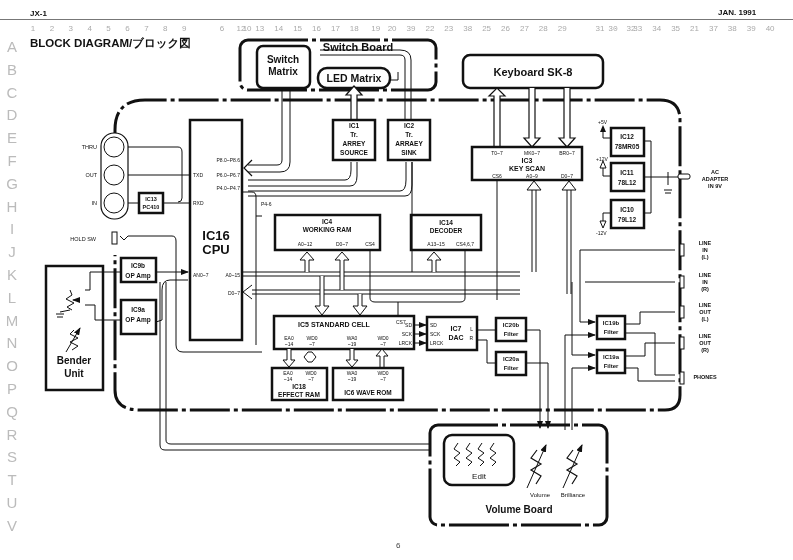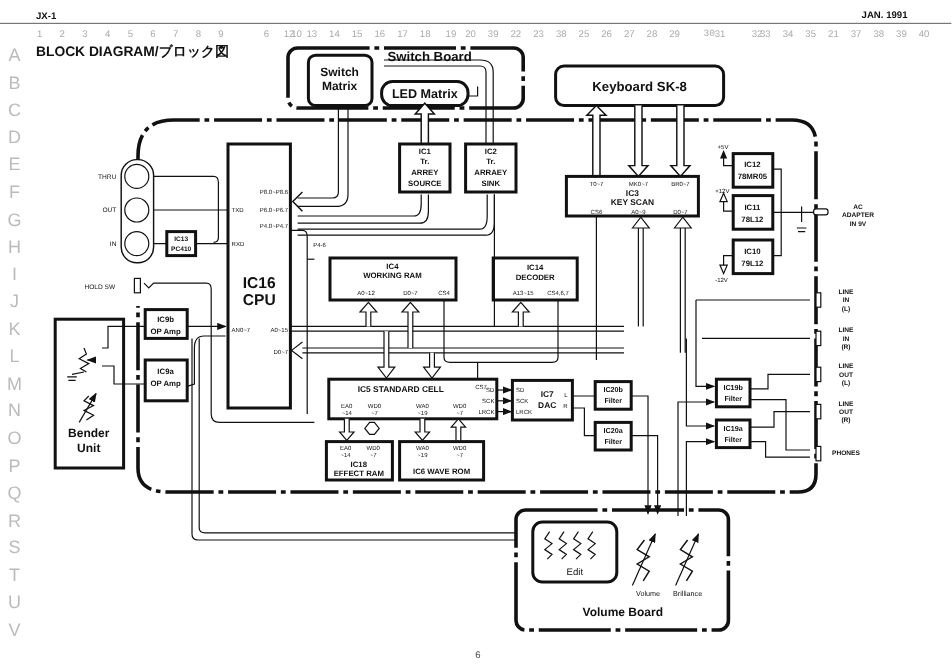--- a/index.html
+++ b/index.html
@@ -42,21 +42,21 @@
     <div class="gridn" style="left: 385.1px;">20</div>
     <div class="gridn" style="left: 404px;">39</div>
     <div class="gridn" style="left: 422.9px;">22</div>
     <div class="gridn" style="left: 441.8px;">23</div>
     <div class="gridn" style="left: 460.7px;">38</div>
     <div class="gridn" style="left: 479.6px;">25</div>
     <div class="gridn" style="left: 498.5px;">26</div>
     <div class="gridn" style="left: 517.4px;">27</div>
     <div class="gridn" style="left: 536.3px;">28</div>
     <div class="gridn" style="left: 555.2px;">29</div>
-    <div class="gridn" style="left: 584px; font-family: Liberation Mono, monospace;">30</div>
+    <div class="gridn" style="left: 606px; font-family: Liberation Mono, monospace;">30</div>
     <div class="gridn" style="left: 593px;">31</div>
     <div class="gridn" style="left: 611.9px; margin-left: 12px;">32</div>
     <div class="gridn" style="left: 630.8px;">33</div>
     <div class="gridn" style="left: 649.7px;">34</div>
     <div class="gridn" style="left: 668.6px;">35</div>
     <div class="gridn" style="left: 687.5px;">21</div>
     <div class="gridn" style="left: 706.4px;">37</div>
     <div class="gridn" style="left: 725.3px;">38</div>
     <div class="gridn" style="left: 744.2px;">39</div>
     <div class="gridn" style="left: 763.1px;">40</div>

